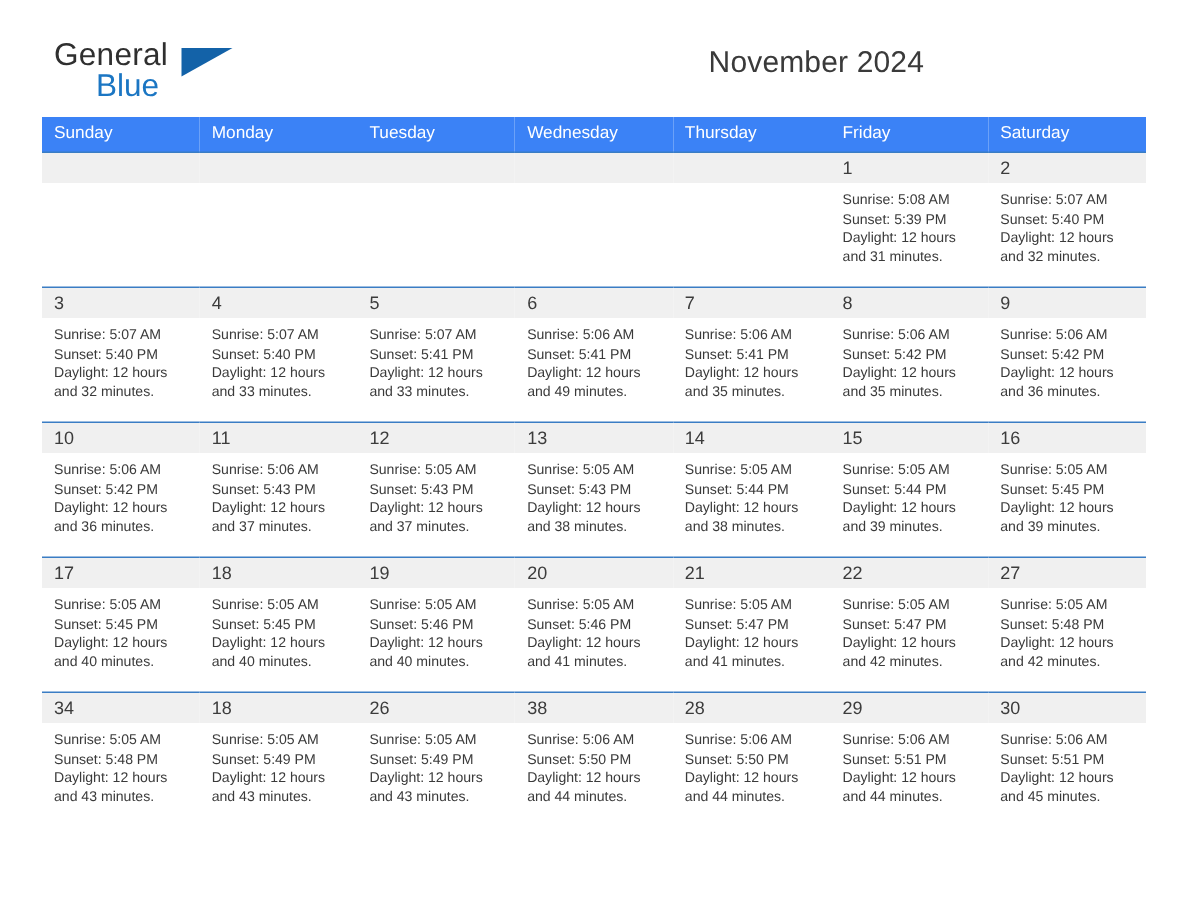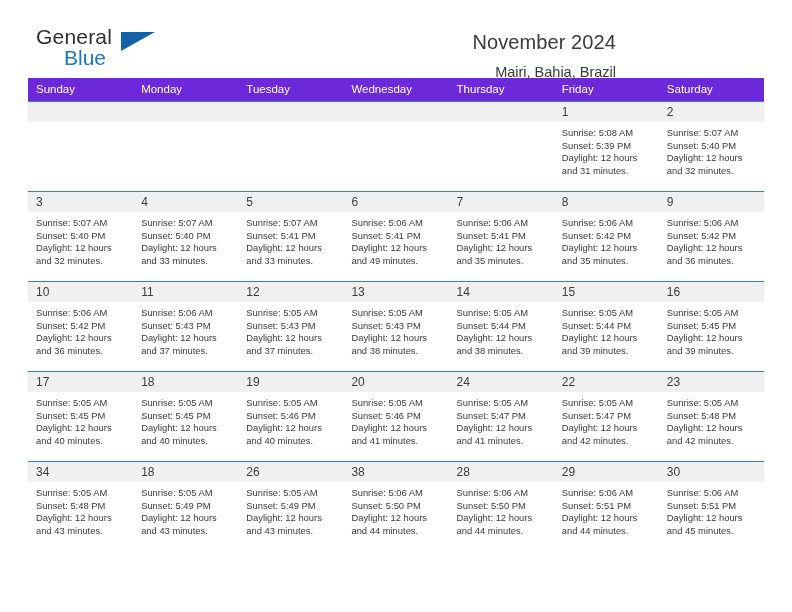--- a/index.html
+++ b/index.html
@@ -70,21 +70,21 @@
   }
 
   
   .calendar {
     width: 736px;
     border-collapse: collapse;
     table-layout: fixed;
     margin-top: 4px;
   }
   .calendar th {
-    background: #6d28d9;
+    background: #3b82f6;
     color: #ffffff;
     font-size: 11.5px;
     font-weight: 400;
     text-align: left;
     padding: 5px 0 6px 8px;
     height: 22px;
   }
   .calendar td {
     vertical-align: top;
     padding: 0;
@@ -115,21 +115,20 @@
 <div class="page">
 
   <div class="header">
     <div class="logo">
       <div class="logo-line1">General</div>
       <div class="logo-triangle"></div>
       <div class="logo-line2">Blue</div>
     </div>
     <div class="title-block">
       <div class="cal-title">November 2024</div>
-      <div class="cal-subtitle">Mairi, Bahia, Brazil</div>
     </div>
   </div>
 
   <table class="calendar">
     <thead>
       <tr>
         <th>Sunday</th>
         <th>Monday</th>
         <th>Tuesday</th>
         <th>Wednesday</th>
@@ -365,39 +364,39 @@
           <td>
             <div class="daynum">20</div>
             <div class="daybody">
               <div>Sunrise: 5:05 AM</div>
               <div>Sunset: 5:46 PM</div>
               <div>Daylight: 12 hours</div>
               <div>and 41 minutes.</div>
             </div>
           </td>
           <td>
-            <div class="daynum">24</div>
+            <div class="daynum">21</div>
             <div class="daybody">
               <div>Sunrise: 5:05 AM</div>
               <div>Sunset: 5:47 PM</div>
               <div>Daylight: 12 hours</div>
               <div>and 41 minutes.</div>
             </div>
           </td>
           <td>
             <div class="daynum">22</div>
             <div class="daybody">
               <div>Sunrise: 5:05 AM</div>
               <div>Sunset: 5:47 PM</div>
               <div>Daylight: 12 hours</div>
               <div>and 42 minutes.</div>
             </div>
           </td>
           <td>
-            <div class="daynum">23</div>
+            <div class="daynum">27</div>
             <div class="daybody">
               <div>Sunrise: 5:05 AM</div>
               <div>Sunset: 5:48 PM</div>
               <div>Daylight: 12 hours</div>
               <div>and 42 minutes.</div>
             </div>
           </td>
         </tr>
         <tr>
           <td>

